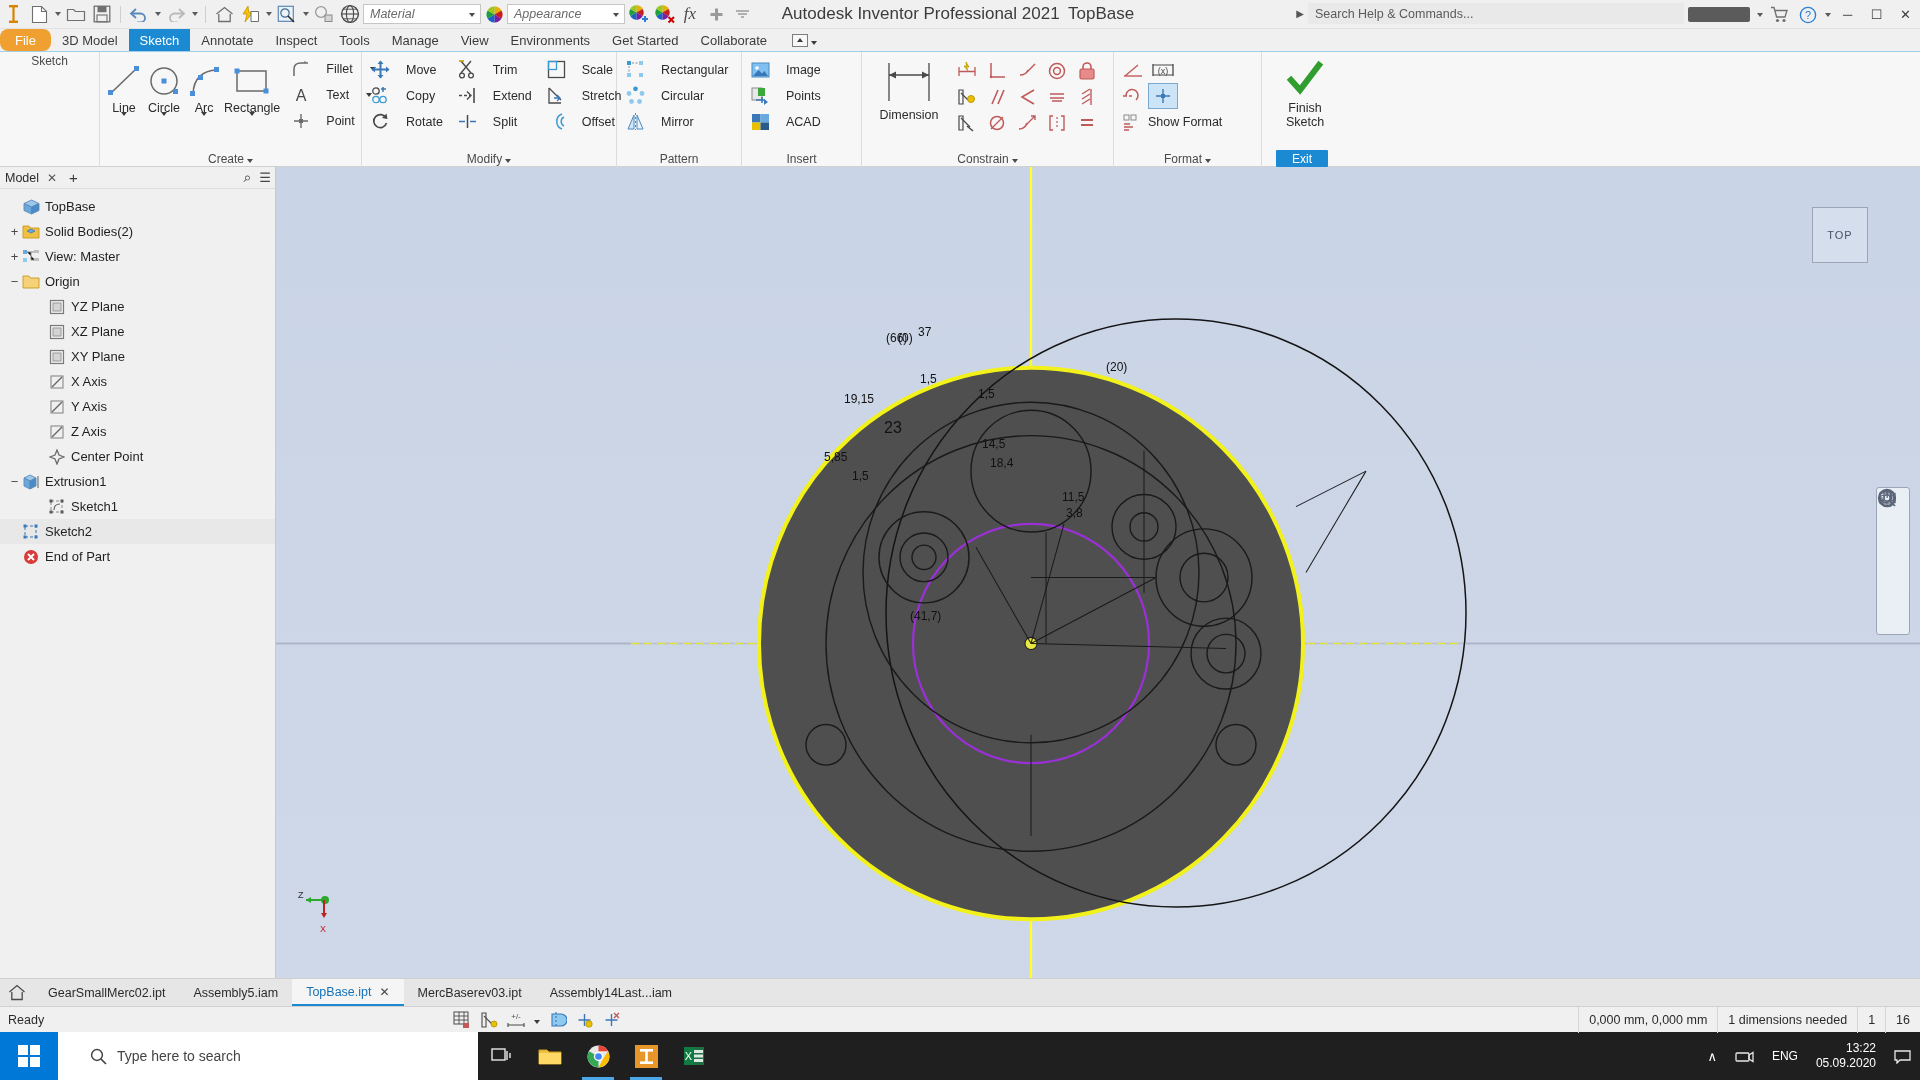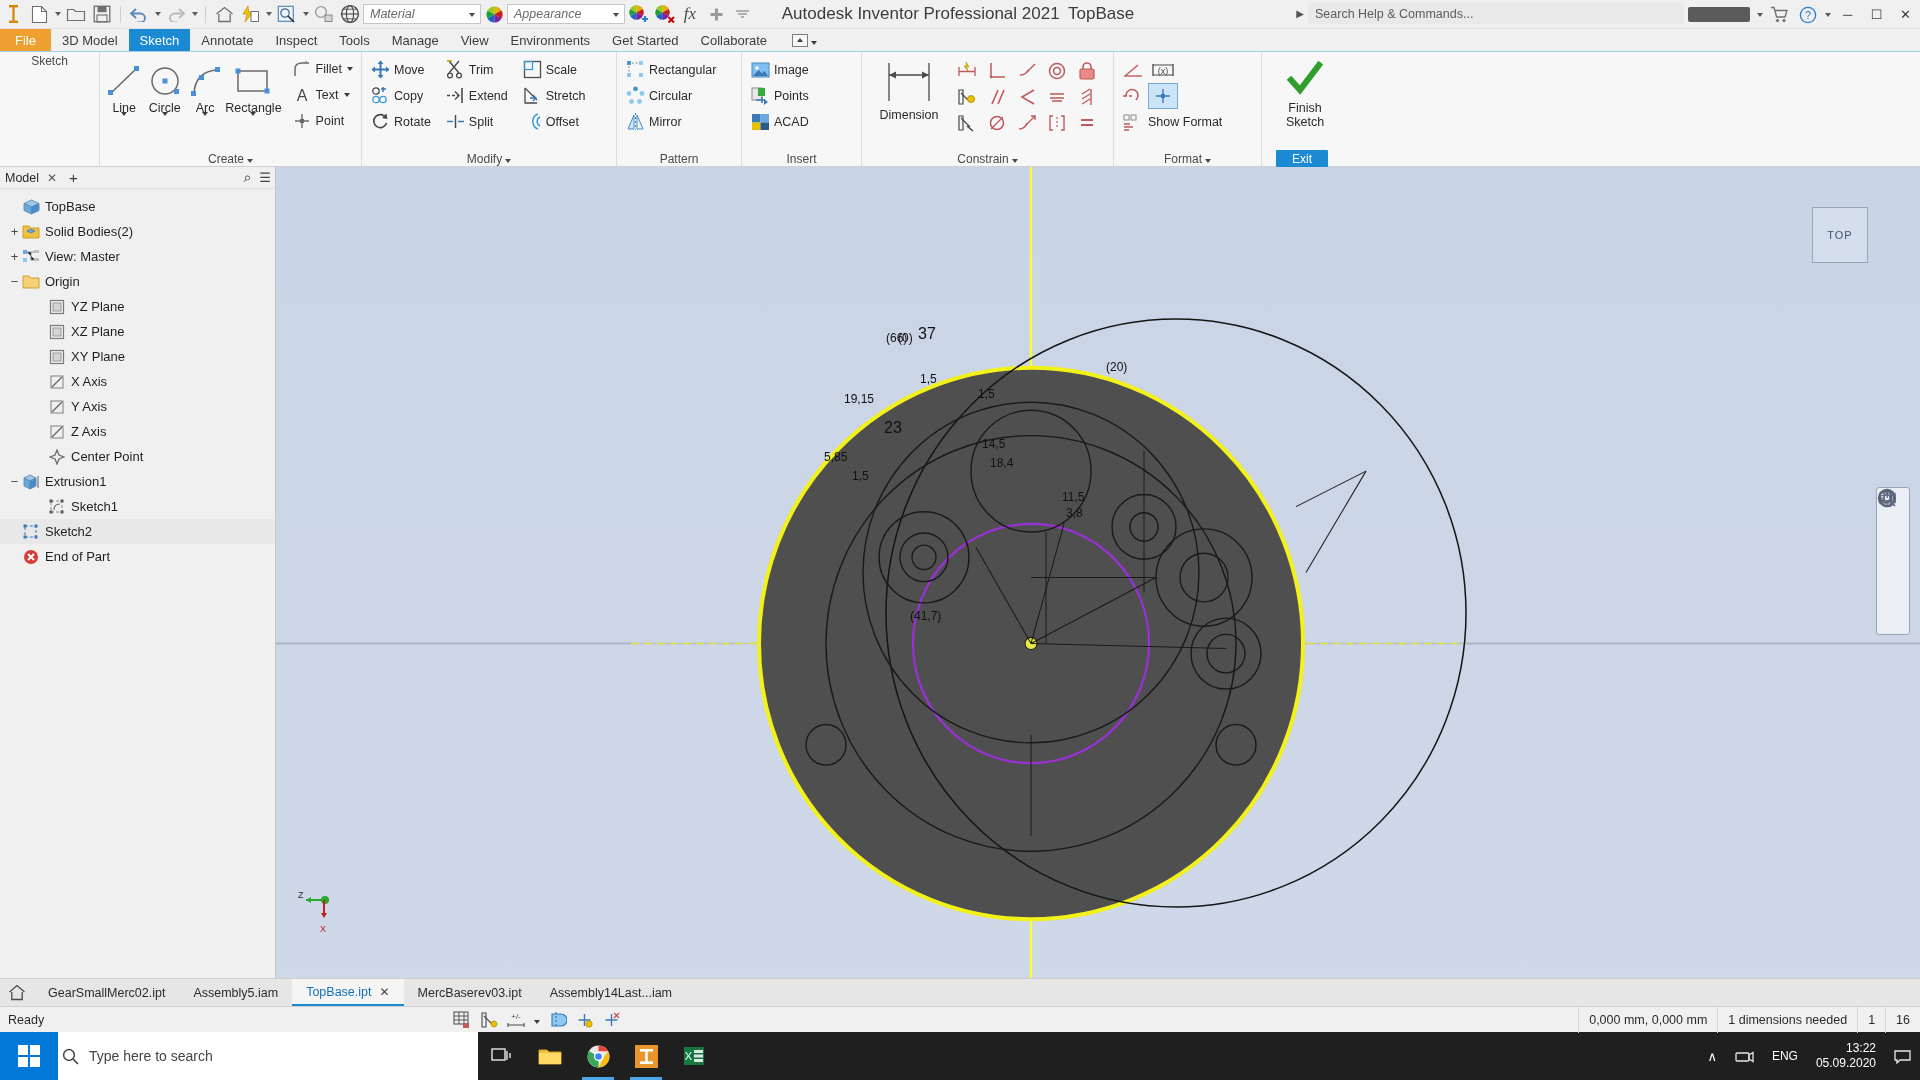--- a/index.html
+++ b/index.html
@@ -68,21 +68,21 @@
 
   
   #ribbon-tabs {
     height: 22px; background: #f0f0f0; display: flex; align-items: stretch;
     flex: none; font-size: 13px;
   }
   .rtab {
     padding: 0 11px; display: flex; align-items: center; color: #3c3c3c;
     white-space: nowrap; cursor: default;
   }
-  .rtab.file { background: #f0a030; color: #fff; padding: 0 15px; font-weight: normal; }
+  .rtab.file { background: #f0a030; color: #fff; padding: 0 15px; font-weight: normal; border-radius: 8px; }
   .rtab.active { background: #1c8ad2; color: #fff; }
   .rtab-extra { display: flex; align-items: center; padding-left: 14px; gap: 3px; }
   .tri-box {
     width: 16px; height: 13px; border: 1px solid #7d7d7d; background: #f7f7f7;
     display: flex; align-items: center; justify-content: center;
   }
   .tri-box::after {
     content: ""; border-left: 3.5px solid transparent; border-right: 3.5px solid transparent;
     border-bottom: 4px solid #3c3c3c;
   }
@@ -123,21 +123,21 @@
   .bigbtn .bcaret::after {
     content: ""; display: block;
     border-left: 3.5px solid transparent; border-right: 3.5px solid transparent;
     border-top: 4px solid #3c3c3c;
   }
   .bigbtn.under-caret .bcaret { left: 50%; transform: translateX(-50%); right: auto; bottom: 2px; }
 
   
   .col { display: flex; flex-direction: column; gap: 1px; }
   .smbtn {
-    height: 25px; display: flex; align-items: center; gap: 3px;
+    height: 25px; display: flex; align-items: center; gap: 15px;
     padding: 0 4px; cursor: default;
   }
   .smbtn .si { width: 21px; height: 21px; display: flex; align-items: center; justify-content: center; flex: none; }
   .smbtn .sl { font-size: 12.5px; color: #2b2b2b; white-space: nowrap; }
   .smbtn .scaret { margin-left: 2px; }
   .smbtn .scaret::after {
     content: ""; display: block;
     border-left: 3.5px solid transparent; border-right: 3.5px solid transparent;
     border-top: 4px solid #3c3c3c;
   }
@@ -237,21 +237,21 @@
   #taskbar {
     height: 48px; background: #1f1f1f; display: flex; align-items: center;
     flex: none; color: #fff;
   }
   #startbtn {
     width: 58px; height: 48px; background: #0078d7; display: flex;
     align-items: center; justify-content: center;
   }
   #tb-search {
     width: 420px; height: 48px; background: #fff; display: flex; align-items: center;
-    gap: 10px; padding-left: 4px; color: #444; font-size: 14px;
+    gap: 10px; padding-left: 32px; color: #444; font-size: 14px;
   }
   .tb-icon {
     width: 48px; height: 48px; display: flex; align-items: center; justify-content: center;
     position: relative;
   }
   .tb-icon.act::after {
     content: ""; position: absolute; bottom: 0; left: 8px; right: 8px; height: 3px;
     background: #4ba8e8;
   }
   #tb-right {
@@ -1141,21 +1141,21 @@
       <line x1="1020" y1="335" x2="1090" y2="300" stroke="#1a1a1a" stroke-width="1"></line>
       <line x1="1030" y1="400" x2="1090" y2="300" stroke="#1a1a1a" stroke-width="1"></line>
       <line x1="755" y1="560" x2="755" y2="660" stroke="#1a1a1a" stroke-width="1"></line>
       <line x1="868" y1="280" x2="868" y2="420" stroke="#1a1a1a" stroke-width="1"></line>
       <line x1="755" y1="405" x2="880" y2="405" stroke="#1a1a1a" stroke-width="1"></line>
     </svg>
 
     <div id="dim-layer" style="position:absolute;inset:0;pointer-events:none">
         <div style="position: absolute; font-size: 12px; color: rgb(17, 17, 17); white-space: nowrap; left: 37.105%; top: 20.25%;">(66)</div>
         <div style="position: absolute; font-size: 12px; color: rgb(17, 17, 17); white-space: nowrap; left: 37.835%; top: 20.25%;">(0)</div>
-        <div style="position: absolute; font-size: 16px; color: rgb(17, 17, 17); white-space: nowrap; left: 39.051%; top: 19.5%;">37</div>
+        <div style="position: absolute; font-size: 12px; color: rgb(17, 17, 17); white-space: nowrap; left: 39.051%; top: 19.5%;">37</div>
         <div style="position: absolute; font-size: 12px; color: rgb(17, 17, 17); white-space: nowrap; left: 39.173%; top: 25.25%;">1,5</div>
         <div style="position: absolute; font-size: 12px; color: rgb(17, 17, 17); white-space: nowrap; left: 34.55%; top: 27.75%;">19,15</div>
         <div style="position: absolute; font-size: 12px; color: rgb(17, 17, 17); white-space: nowrap; left: 50.487%; top: 23.75%;">(20)</div>
         <div style="position: absolute; font-size: 16px; color: rgb(17, 17, 17); white-space: nowrap; left: 36.983%; top: 31.125%;">23</div>
         <div style="position: absolute; font-size: 12px; color: rgb(17, 17, 17); white-space: nowrap; left: 42.701%; top: 27.125%;">1,5</div>
         <div style="position: absolute; font-size: 12px; color: rgb(17, 17, 17); white-space: nowrap; left: 42.944%; top: 33.25%;">14,5</div>
         <div style="position: absolute; font-size: 12px; color: rgb(17, 17, 17); white-space: nowrap; left: 33.333%; top: 34.875%;">5,85</div>
         <div style="position: absolute; font-size: 12px; color: rgb(17, 17, 17); white-space: nowrap; left: 43.431%; top: 35.625%;">18,4</div>
         <div style="position: absolute; font-size: 12px; color: rgb(17, 17, 17); white-space: nowrap; left: 35.036%; top: 37.25%;">1,5</div>
         <div style="position: absolute; font-size: 12px; color: rgb(17, 17, 17); white-space: nowrap; left: 47.81%; top: 39.875%;">11,5</div>

